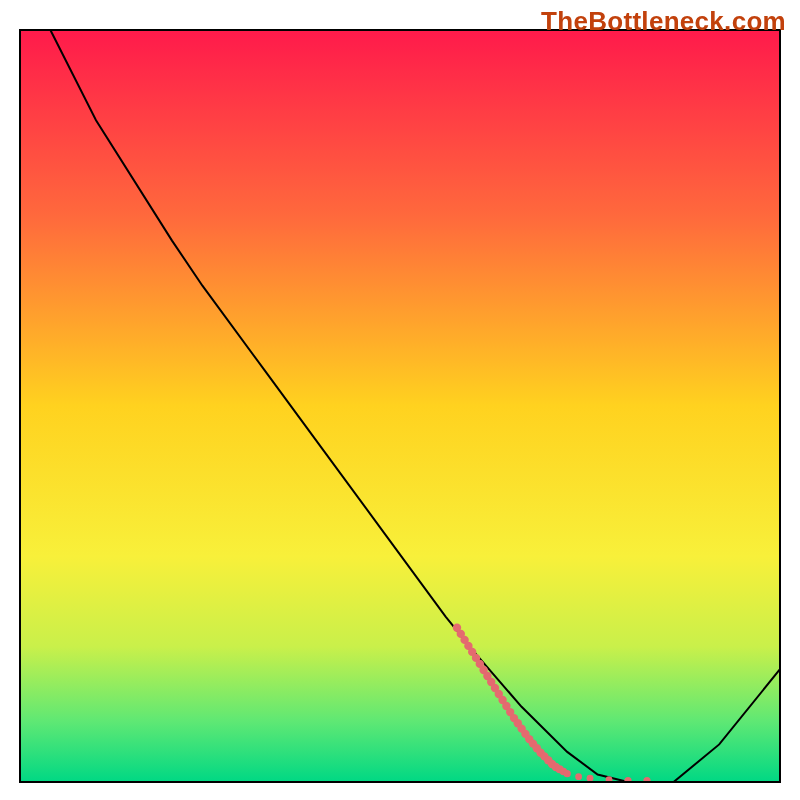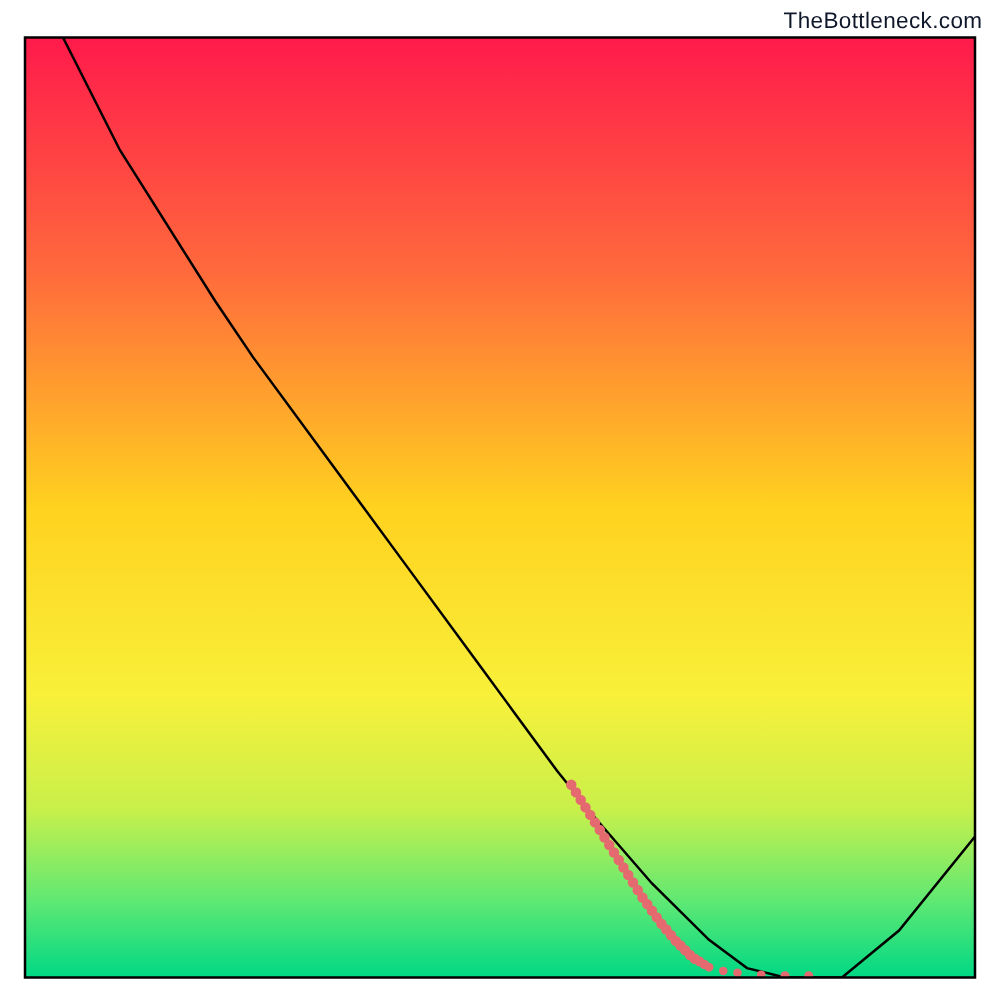--- a/index.html
+++ b/index.html
@@ -13,23 +13,23 @@
   }
   .chart-container {
     position: relative;
     width: 800px;
     height: 800px;
   }
   .watermark {
     position: absolute;
     top: 6px;
     right: 14px;
-    font-size: 18px;
-    font-weight: 400;
-    color: #0f172a;
+    font-size: 26px;
+    font-weight: 700;
+    color: #c2410c;
     letter-spacing: 0.3px;
     z-index: 5;
     user-select: none;
   }
   svg {
     display: block;
   }
 </style>
 </head>
 <body>

